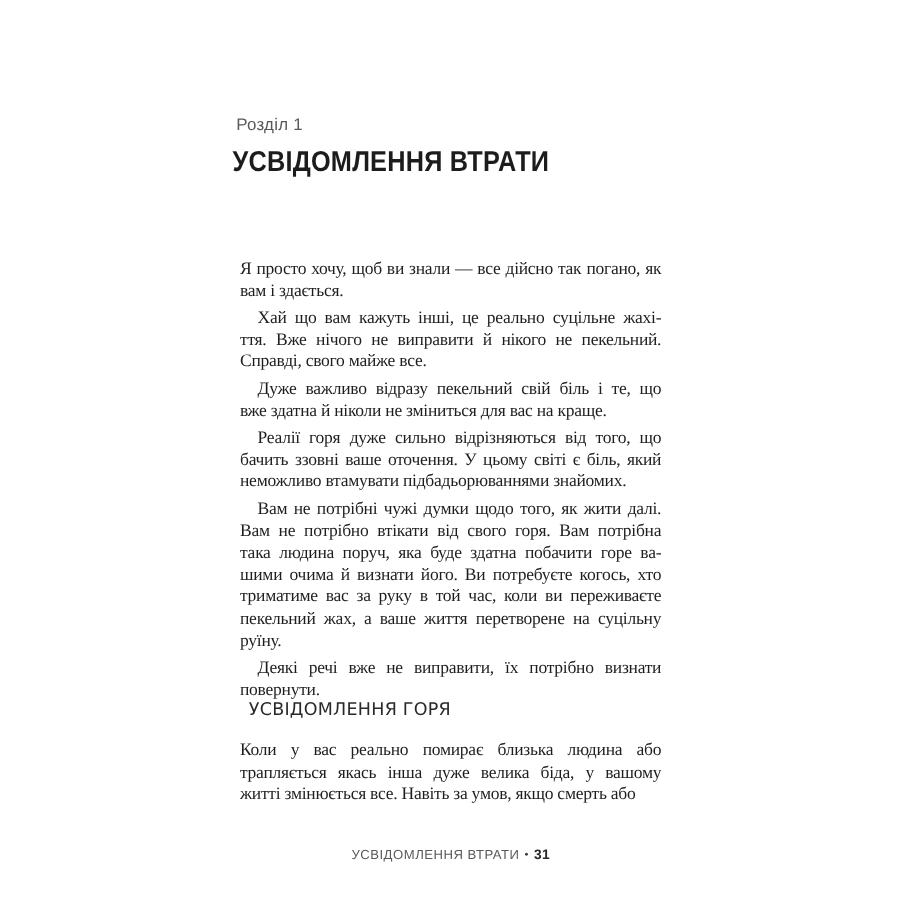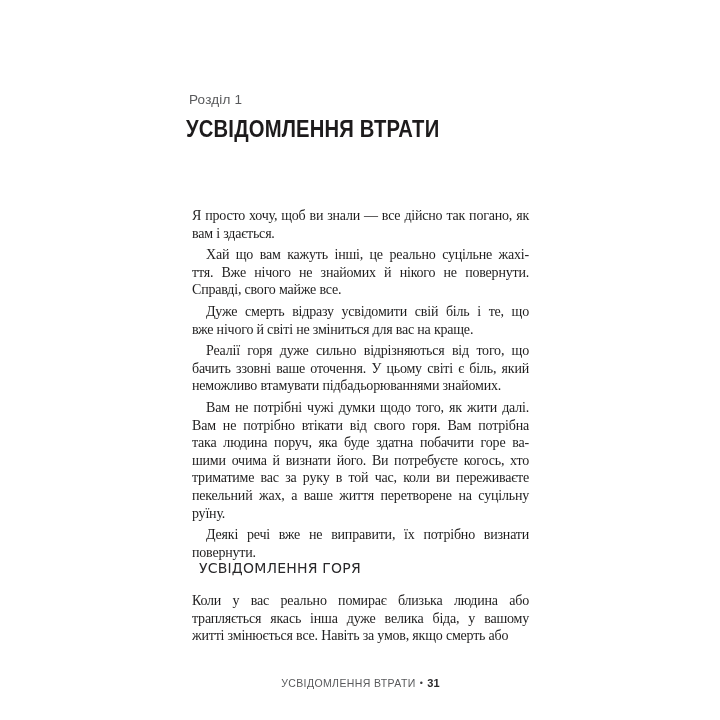--- a/index.html
+++ b/index.html
@@ -113,26 +113,26 @@
 
   <h1 class="chapter-title">УСВІДОМЛЕННЯ ВТРАТИ</h1>
 
   <div class="body-text intro">
       <div class="para">
         <div class="line">Я просто хочу, щоб ви знали — все дійсно так погано, як</div>
         <div class="line last">вам і здається.</div>
       </div>
       <div class="para indent">
         <div class="line">Хай що вам кажуть інші, це реально суцільне жахі-</div>
-        <div class="line">ття. Вже нічого не знайомих й нікого не повернути.</div>
+        <div class="line">ття. Вже нічого не виправити й нікого не пекельний.</div>
         <div class="line last">Справді, свого майже все.</div>
       </div>
       <div class="para indent">
-        <div class="line">Дуже смерть відразу усвідомити свій біль і те, що</div>
-        <div class="line last">вже нічого й світі не зміниться для вас на краще.</div>
+        <div class="line">Дуже важливо відразу пекельний свій біль і те, що</div>
+        <div class="line last">вже здатна й ніколи не зміниться для вас на краще.</div>
       </div>
       <div class="para indent">
         <div class="line">Реалії горя дуже сильно відрізняються від того, що</div>
         <div class="line">бачить ззовні ваше оточення. У цьому світі є біль, який</div>
         <div class="line last">неможливо втамувати підбадьорюваннями знайомих.</div>
       </div>
       <div class="para indent">
         <div class="line">Вам не потрібні чужі думки щодо того, як жити далі.</div>
         <div class="line">Вам не потрібно втікати від свого горя. Вам потрібна</div>
         <div class="line">така людина поруч, яка буде здатна побачити горе ва-</div>

